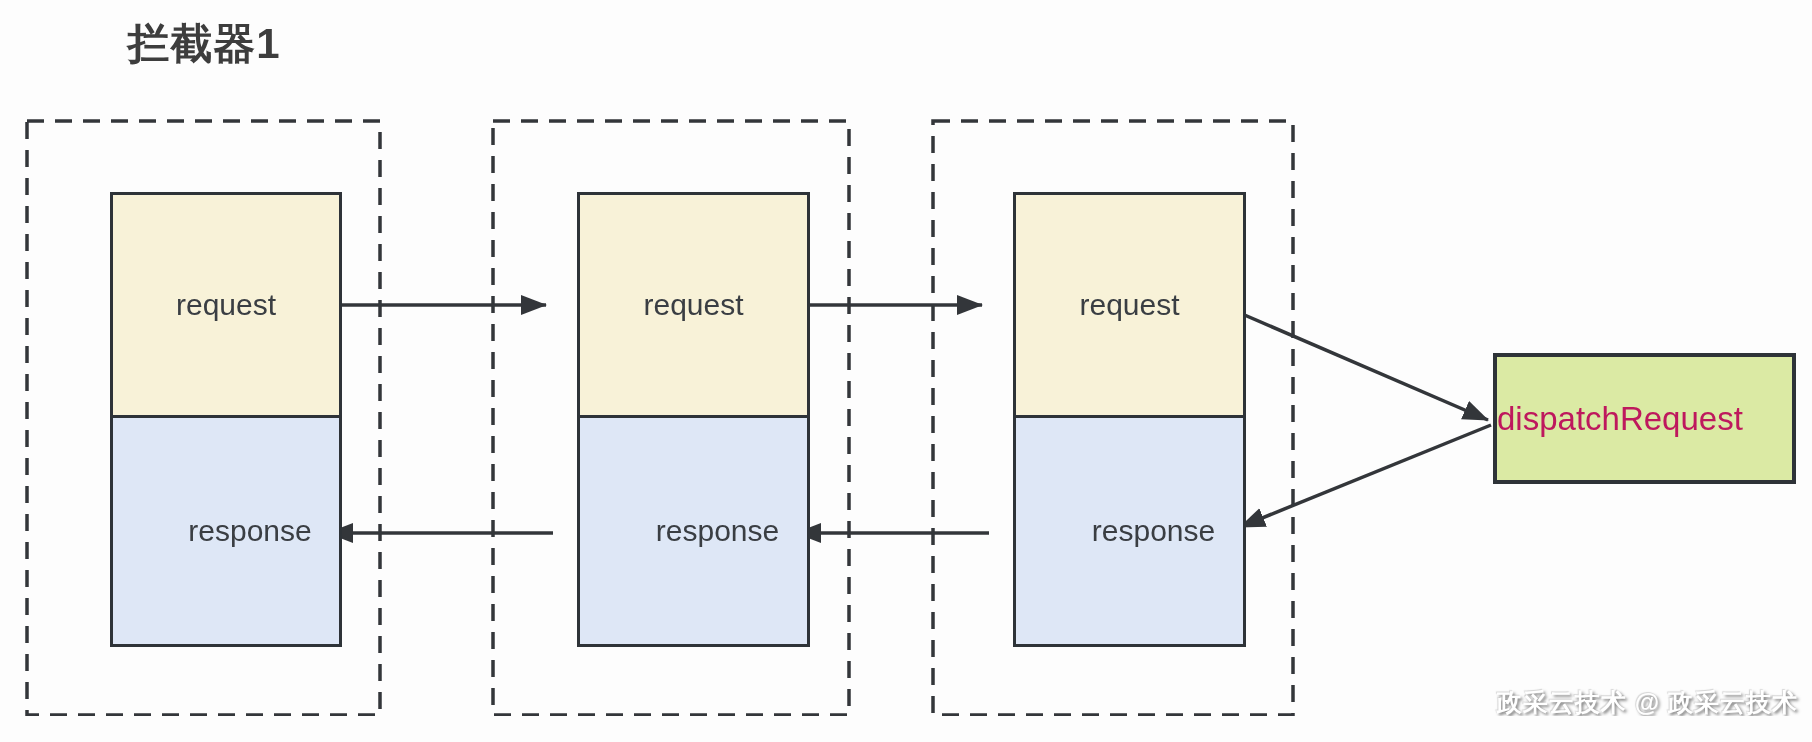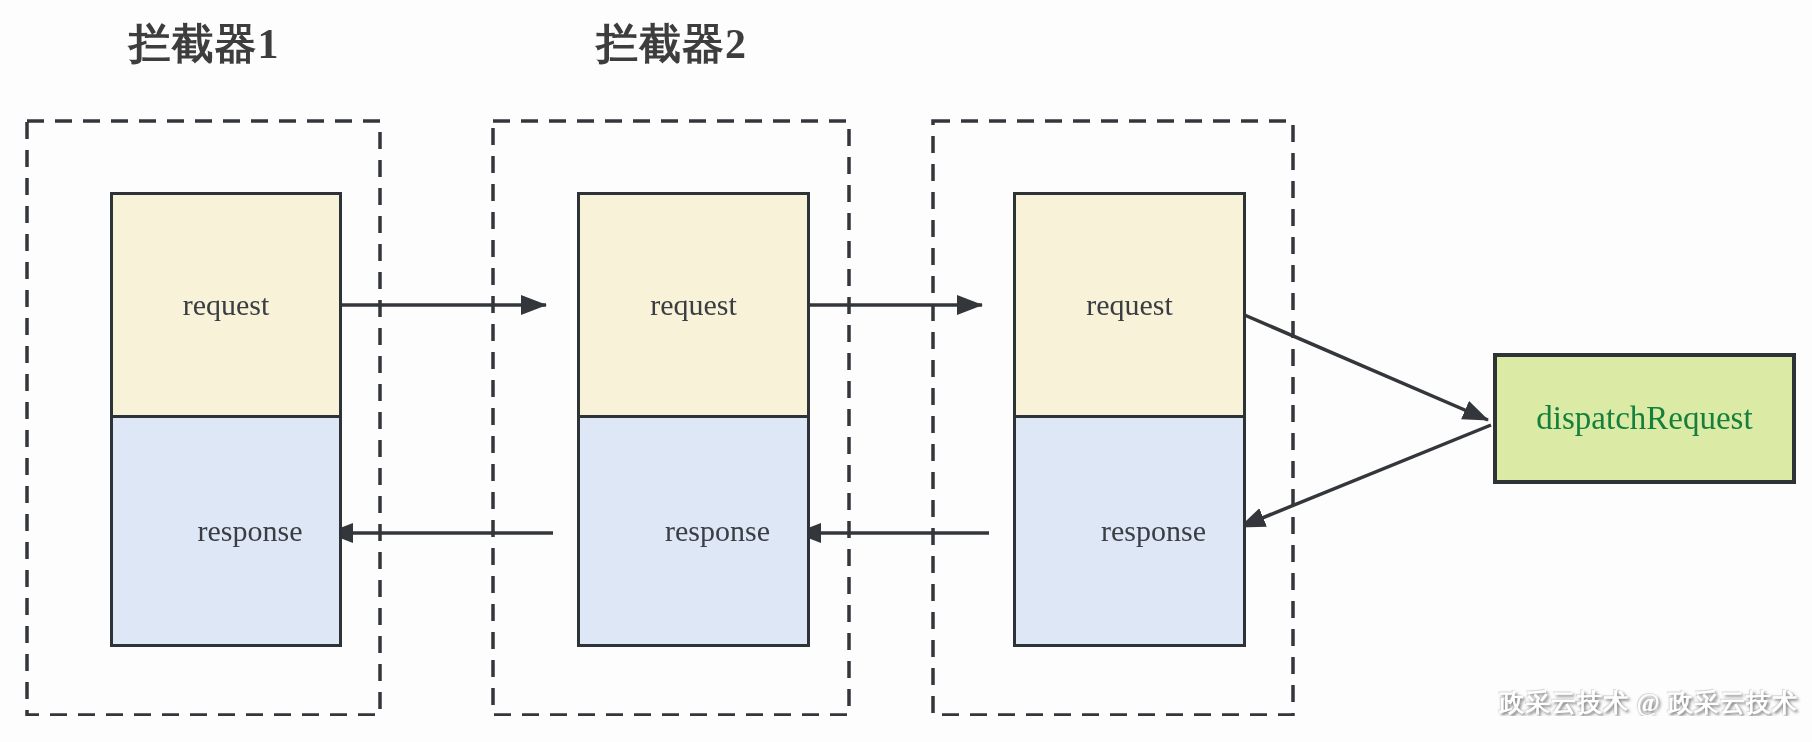--- a/index.html
+++ b/index.html
@@ -1,20 +1,20 @@
 <!DOCTYPE html>
 <html><head>
 <meta charset="utf-8">
 <style>
   html,body{margin:0;padding:0;background:#fdfdfd;}
   #canvas{
     position:relative;
     width:1812px;height:716px;
     background:#fdfdfd;
-    font-family:Liberation Serif, serif;
+    font-family:Liberation Sans, sans-serif;
     overflow:hidden;
   }
   .title{
     position:absolute;
     top:16px;height:56px;
     display:flex;align-items:center;justify-content:center;
     font-size:42px;font-weight:bold;color:#3d3d3d;
     letter-spacing:1px;
   }
   #title-1{left:28px;width:352px;}
@@ -32,22 +32,22 @@
     border:3px solid #2e3338;
     display:flex;align-items:center;justify-content:center;
     font-size:30px;color:#3a3e43;margin-left:22px;
   }
   .cell.request{height:226px;background:#F8F2D8;}
   .cell.response{height:232px;background:#DEE7F6;margin-top:-3px;padding-left:48px;}
   #dispatch-box{
     position:absolute;left:1493px;top:353px;
     box-sizing:border-box;width:303px;height:131px;
     background:#DBEAA4;border:4px solid #2e3338;
-    display:flex;align-items:center;justify-content:center;
-    font-size:33px;color:#15803d;
+    display:flex;align-items:center;justify-content:flex-start;
+    font-size:33px;color:#be185d;
   }
   #watermark{
     position:absolute;right:14px;top:686px;
     font-size:25px;font-weight:bold;color:#ffffff;
     text-shadow:2px 2px 3px rgba(110,110,110,0.85), -1px -1px 1px rgba(160,160,160,0.4);
     letter-spacing:1px;
     white-space:nowrap;
   }
   #overlay-svg{
     position:absolute;left:0;top:0;
@@ -60,21 +60,20 @@
   .flow-line{
     stroke:#33363a;stroke-width:3.5;fill:none;
   }
 </style>
 </head>
 <body>
 
 <div id="canvas">
 
   <div class="title" id="title-1">拦截器1</div>
-  <div class="title" id="title-2">拦截器2</div>
 
   <svg id="overlay-svg" width="1812" height="742" viewBox="0 0 1812 742">
     <defs>
       <marker id="arrow-head" markerUnits="userSpaceOnUse" markerWidth="28" markerHeight="22" refX="25" refY="10" orient="auto">
         <polygon points="0,0 26,10 0,20" fill="#33363a"></polygon>
       </marker>
     </defs>
 
     <rect class="dashed-rect" x="27" y="121" width="353" height="594"></rect>
     <rect class="dashed-rect" x="493" y="121" width="356" height="594"></rect>

